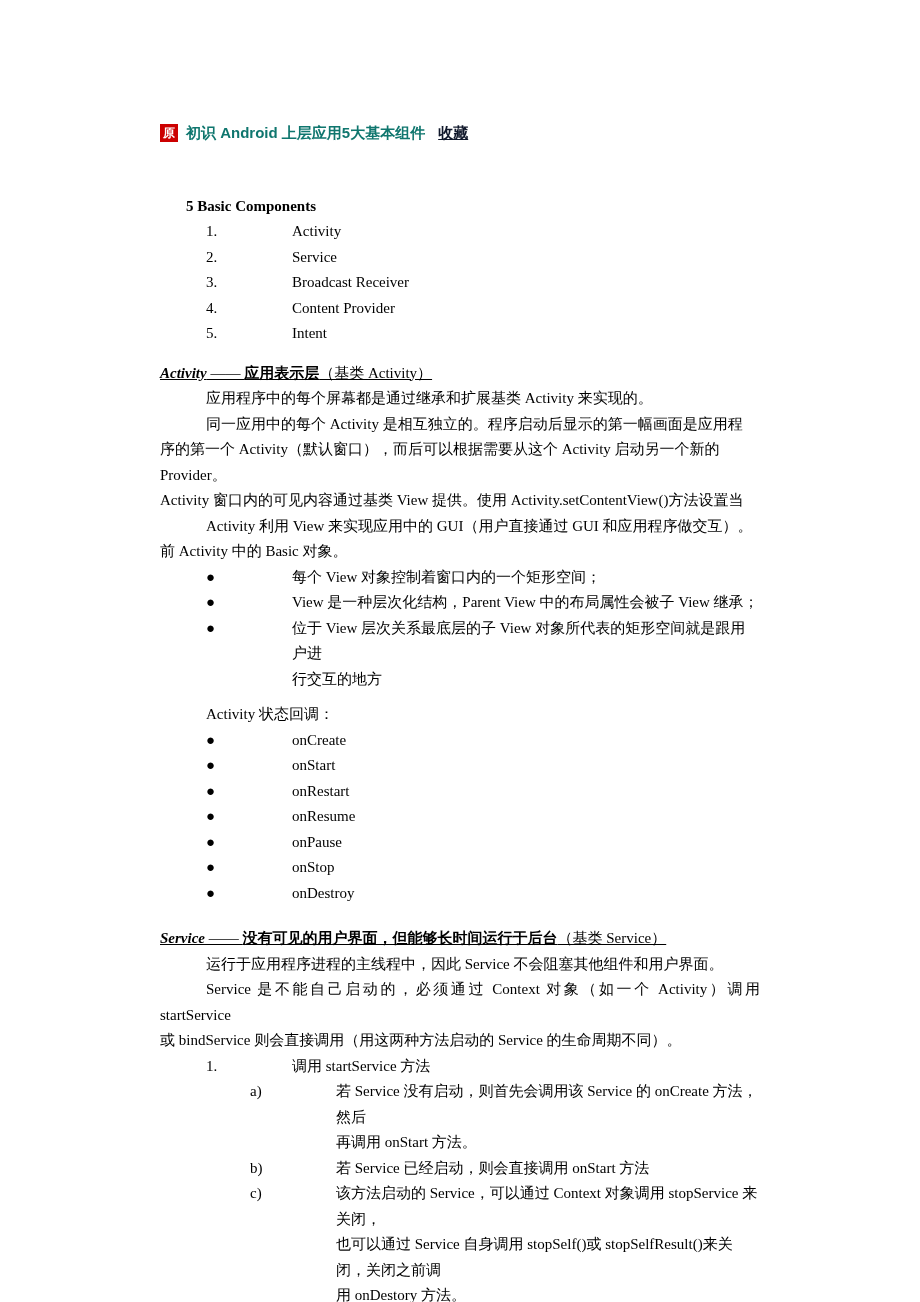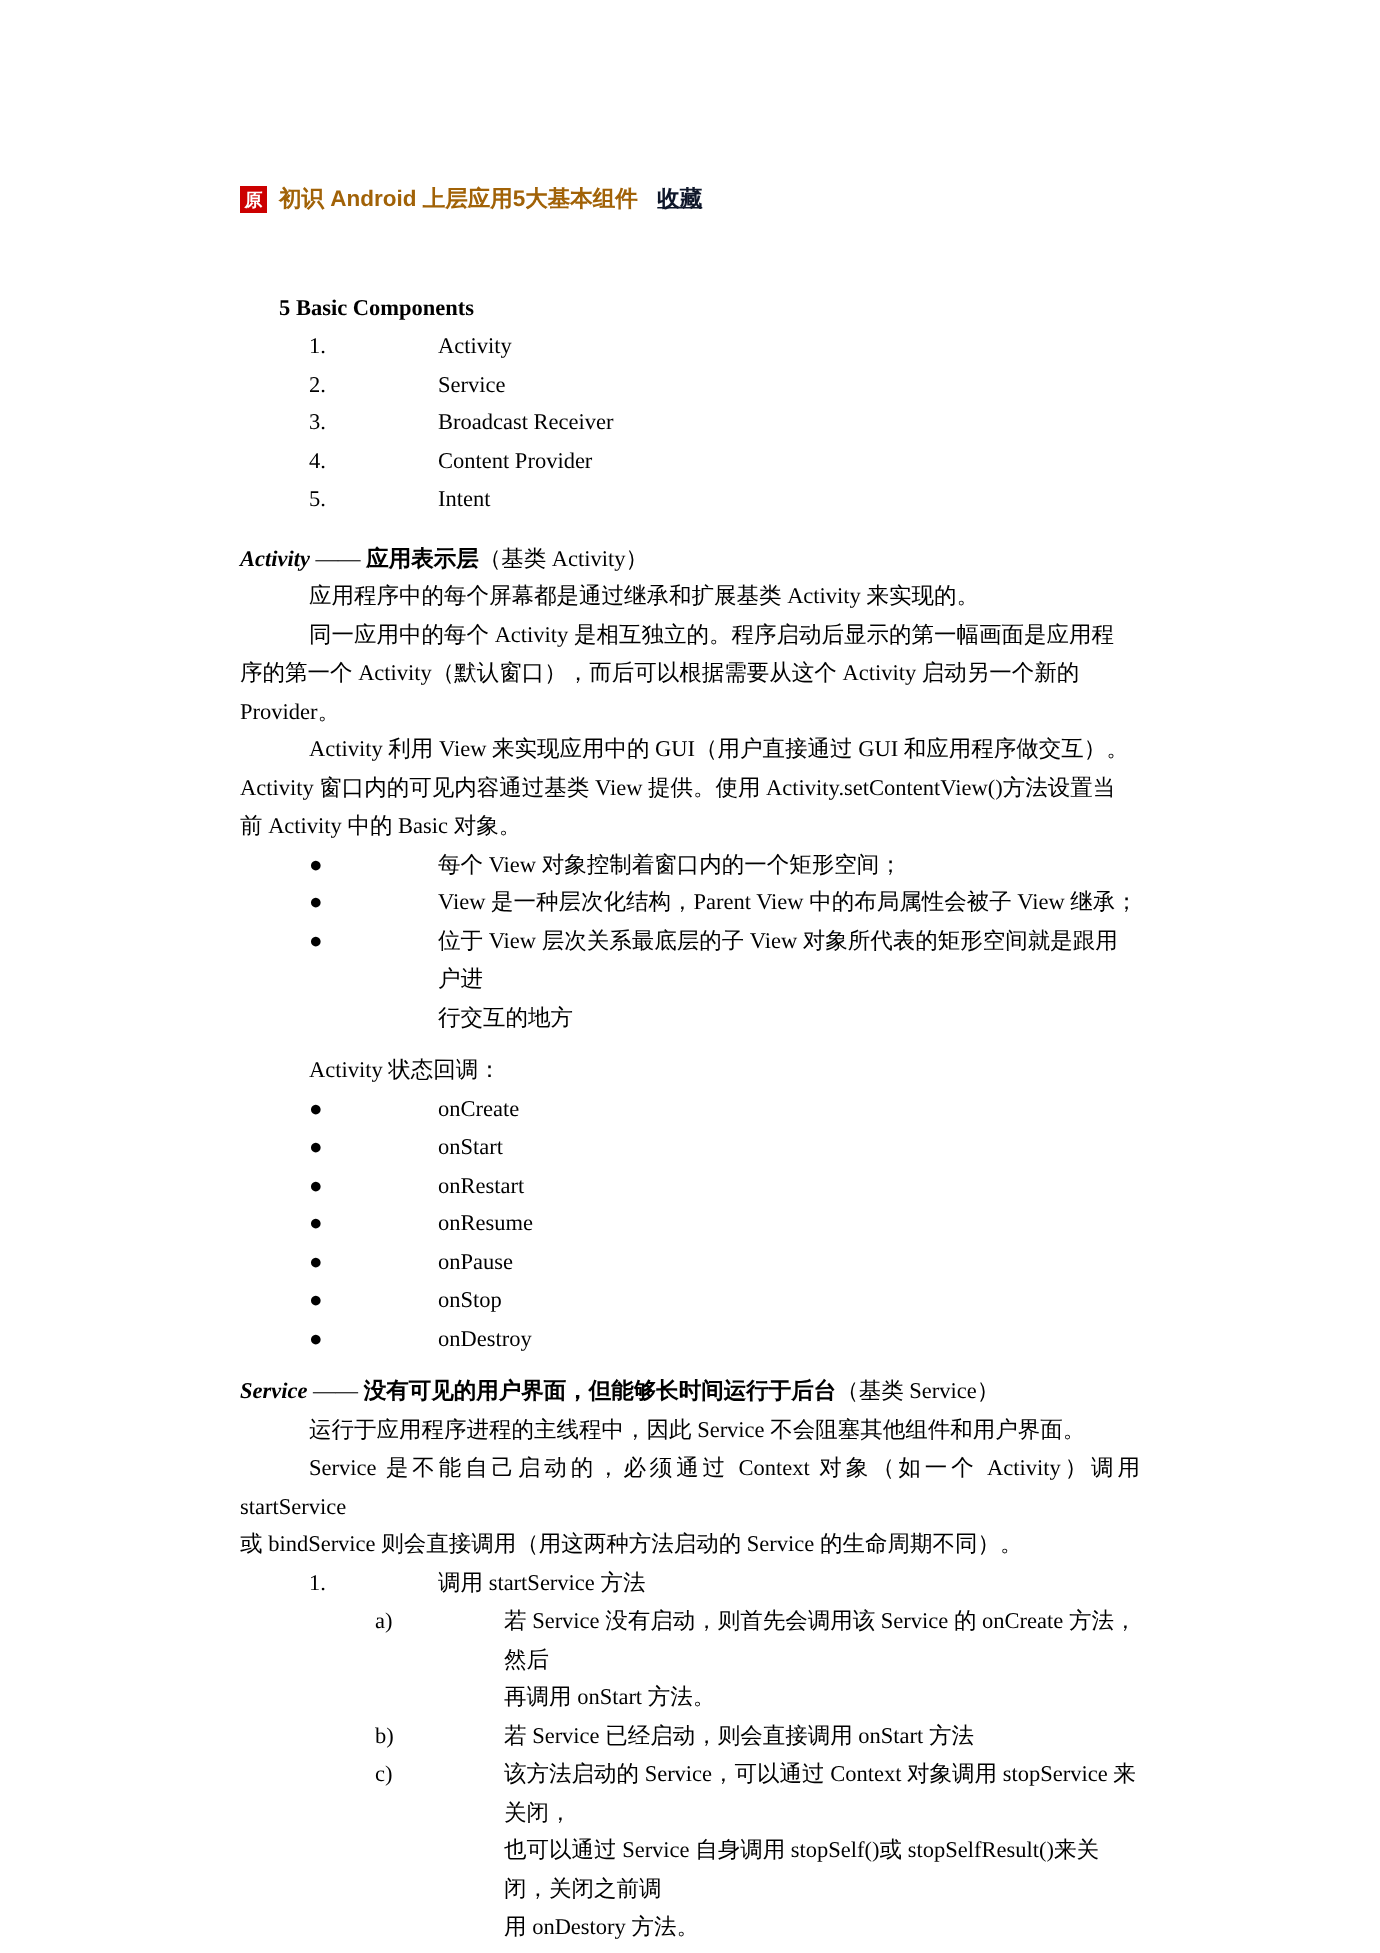--- a/index.html
+++ b/index.html
@@ -29,21 +29,21 @@
     background: #cc0000;
     color: #ffffff;
     font-size: 12px;
     display: flex;
     align-items: center;
     justify-content: center;
     font-family: "SimSun", sans-serif;
     font-weight: bold;
   }
   .title-link {
-    color: #a16207;
+    color: #0f766e;
     font-family: "Microsoft YaHei", "SimHei", sans-serif;
     font-weight: bold;
     font-size: 15px;
   }
   .collect-link {
     color: #0f172a;
     font-family: "Microsoft YaHei", "SimHei", sans-serif;
     font-weight: bold;
     font-size: 15px;
     text-decoration: underline;
@@ -62,20 +62,22 @@
   }
   .num-list li {
     padding-left: 46px;
   }
   .num-list .num {
     display: inline-block;
     width: 86px;
     font-family: "Times New Roman", serif;
   }
   .sub-heading {
+    margin-top: 10px;
+    text-decoration: underline;
   }
   .sub-heading .em {
     font-style: italic;
     font-weight: bold;
     font-family: "Times New Roman", serif;
   }
   .sub-heading .dash {
     font-weight: normal;
   }
   .sub-heading .bold-cn {
@@ -149,22 +151,22 @@
     <li><span class="num">5.</span><span>Intent</span></li>
   </ul>
 
   <div class="sub-heading">
     <span class="em">Activity</span><span class="dash"> —— </span><span class="bold-cn">应用表示层</span><span>（基类 Activity）</span>
   </div>
   <p class="para indent1">应用程序中的每个屏幕都是通过继承和扩展基类 Activity 来实现的。</p>
   <p class="para indent1 justify">同一应用中的每个 Activity 是相互独立的。程序启动后显示的第一幅画面是应用程</p>
   <p class="para justify">序的第一个 Activity（默认窗口），而后可以根据需要从这个 Activity 启动另一个新的</p>
   <p class="para">Provider。</p>
+  <p class="para justify">Activity 窗口内的可见内容通过基类 View 提供。使用 Activity.setContentView()方法设置当</p>
   <p class="para indent1 justify">Activity 利用 View 来实现应用中的 GUI（用户直接通过 GUI 和应用程序做交互）。</p>
-  <p class="para justify">Activity 窗口内的可见内容通过基类 View 提供。使用 Activity.setContentView()方法设置当</p>
   <p class="para">前 Activity 中的 Basic 对象。</p>
 
   <ul class="bullet-list">
     <li>
         <span class="dot">●</span>
         <span class="txt">每个 View 对象控制着窗口内的一个矩形空间；</span>
       </li>
     <li>
         <span class="dot">●</span>
         <span class="txt">View 是一种层次化结构，Parent View 中的布局属性会被子 View 继承；</span>

